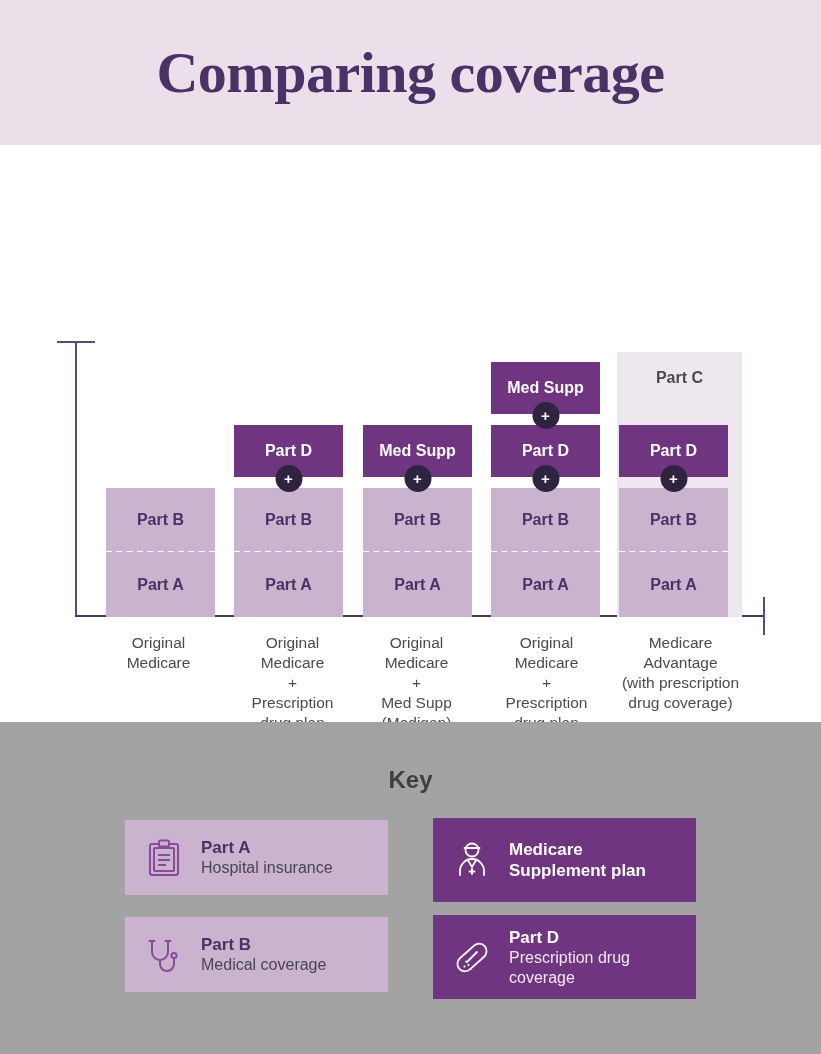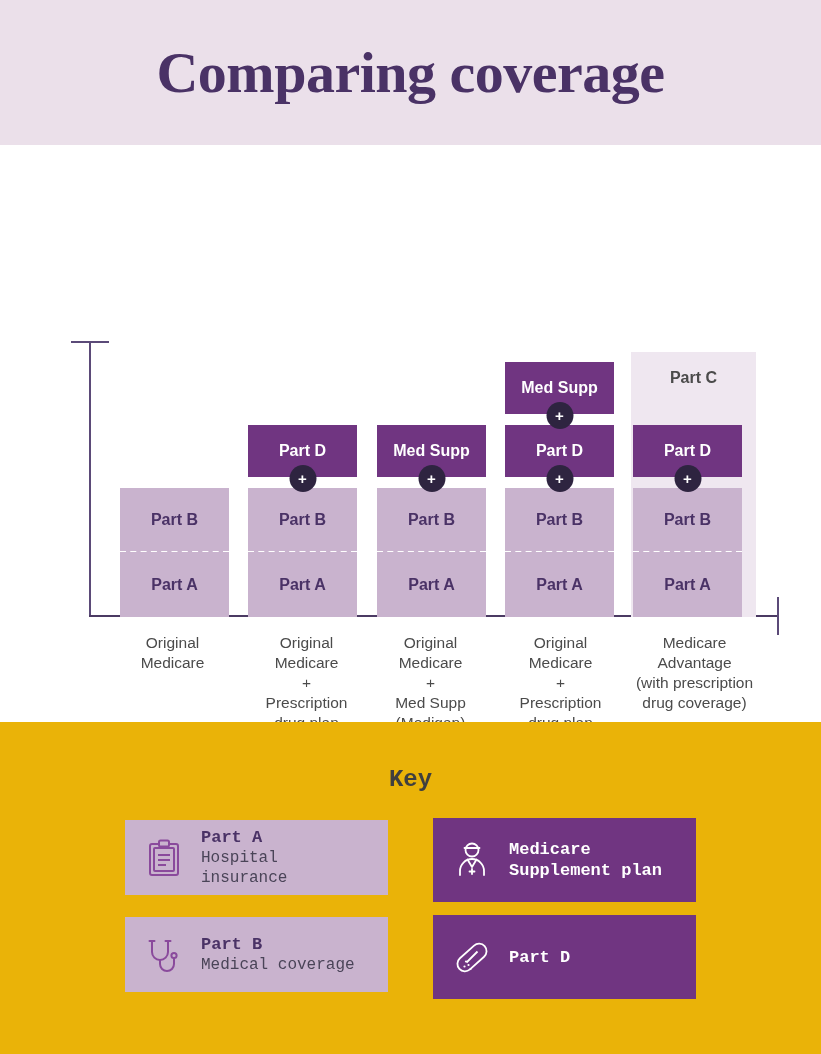--- a/index.html
+++ b/index.html
@@ -24,21 +24,20 @@
     font-size:58px;
     letter-spacing:-0.5px;
     color:#4a3266;
   }
 
   
   .chart-section{
     position:relative;
     height:577px;
     background:#ffffff;
-    margin-left:14px;
   }
   .axis-y{
     position:absolute;left:75px;top:196px;width:2px;height:275px;
     background:#5b4a78;
   }
   .axis-y-cap{
     position:absolute;left:57px;top:196px;width:38px;height:2px;
     background:#5b4a78;
   }
   .axis-x{
@@ -117,22 +116,21 @@
   .xl-5{left:608px;width:145px;}
 
   .coverage-options{
     position:absolute;top:663px;left:0;width:821px;text-align:center;
     font-size:23px;font-weight:700;color:#7a3c8a;
   }
 
   
   .key-section{
     position:absolute;left:0;top:722px;width:821px;height:332px;
-    background:#eab308;
-    font-family:Liberation Mono, monospace;
+    background:#a3a3a3;
   }
   .key-title{
     margin:0;padding-top:44px;
     text-align:center;font-size:24px;font-weight:700;color:#3f3f3f;
   }
   .key-grid{
     position:absolute;top:98px;left:0;width:821px;
   }
   .key-card{
     position:absolute;
@@ -315,17 +313,18 @@
           <rect x="2" y="12" width="34" height="15" rx="7.5" transform="rotate(-42 19 19.5)"></rect>
           <line x1="13.5" y1="24.5" x2="24.5" y2="13.5"></line>
           <circle cx="11.5" cy="28.5" r="1.1" fill="#ffffff" stroke="none"></circle>
           <circle cx="15.5" cy="27" r="1.1" fill="#ffffff" stroke="none"></circle>
           <circle cx="13" cy="23.5" r="1.1" fill="#ffffff" stroke="none"></circle>
           <circle cx="17.5" cy="31" r="1.1" fill="#ffffff" stroke="none"></circle>
         </svg>
       </span>
       <span class="key-text">
         <span class="key-label">Part D</span>
+        <span class="key-desc">Prescription drug coverage</span>
       </span>
     </div>
 
   </div>
 </div>
 
 </body></html>

